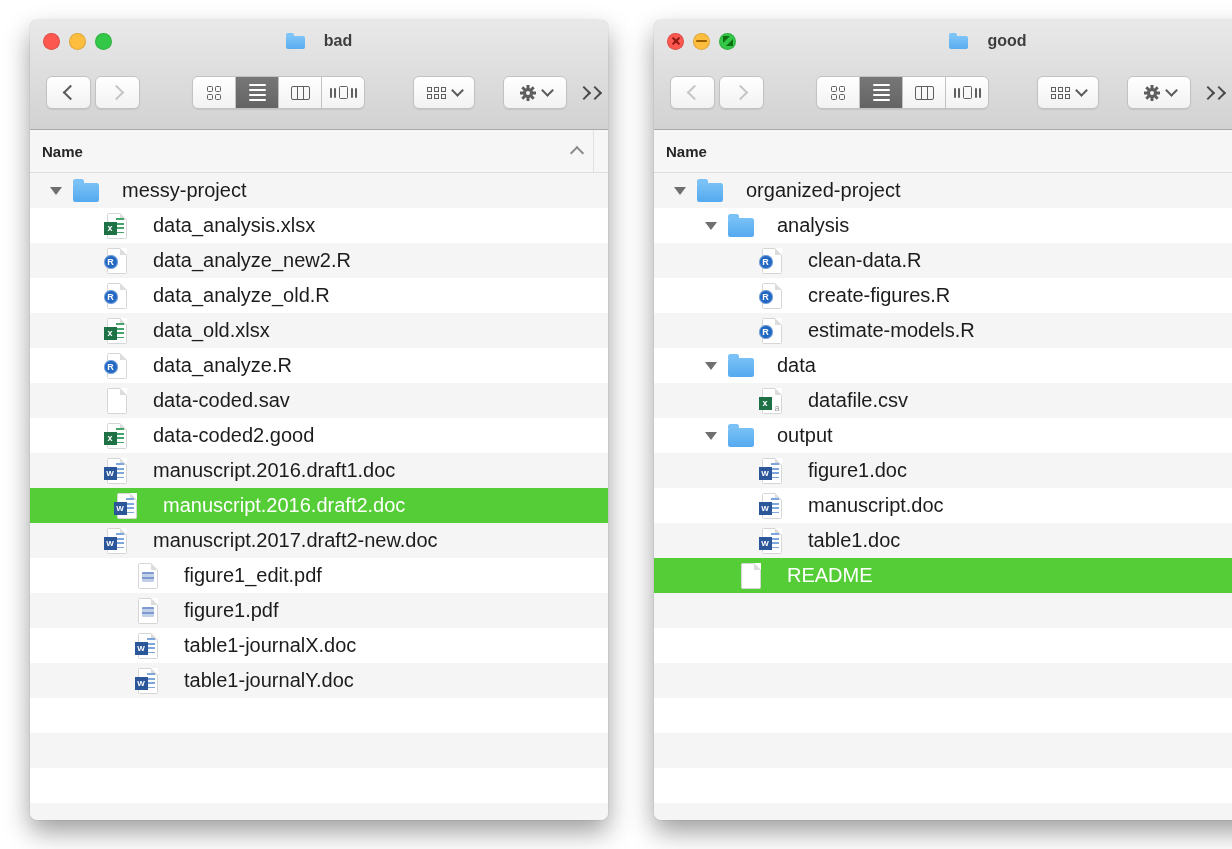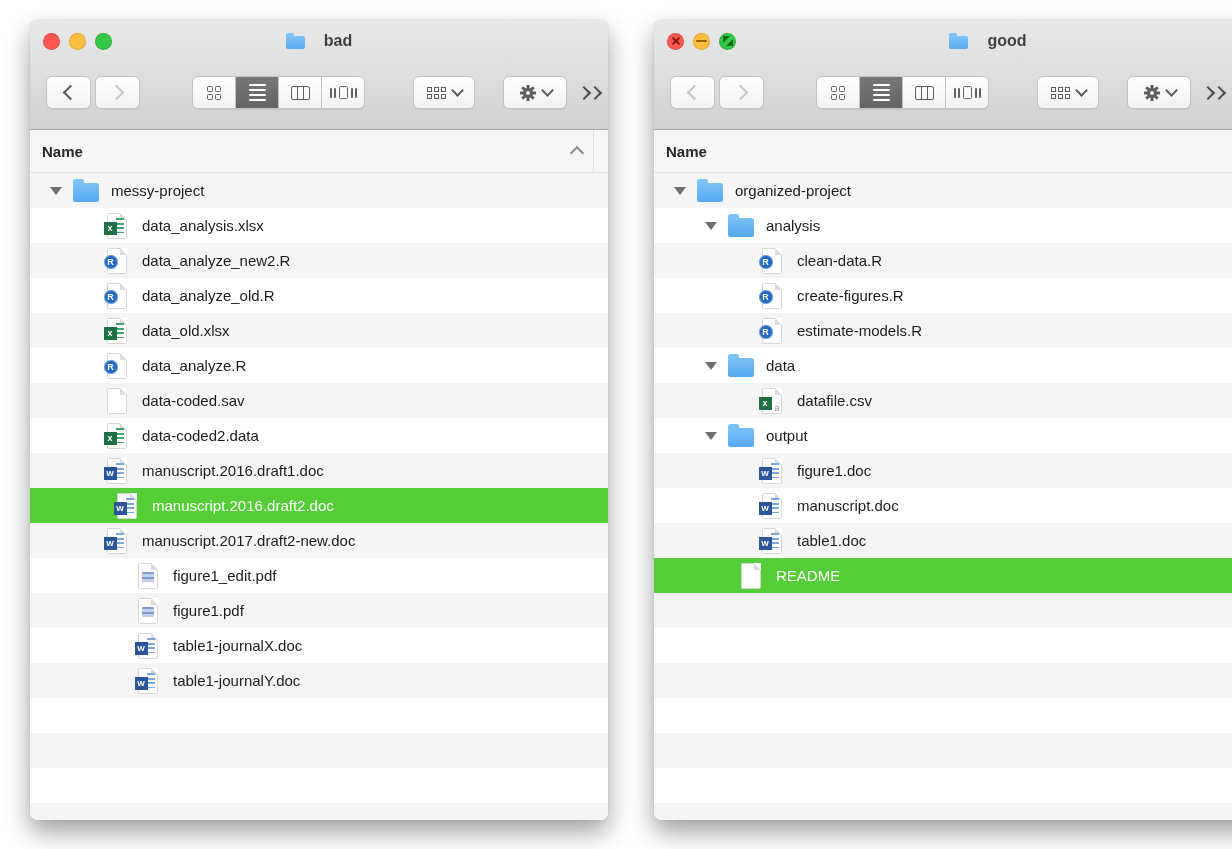--- a/index.html
+++ b/index.html
@@ -95,21 +95,21 @@
   .list{
     flex:1 1 auto;position:relative;
     background:repeating-linear-gradient(180deg,#f5f5f5 0 35px,#ffffff 35px 70px);
   }
   .row{height:35px;display:flex;align-items:center;padding-left:10px;box-sizing:border-box;}
   .row.selected{background:#55cd36;padding-left:20px;}
   .indent{display:block;height:1px;flex:0 0 auto;}
   .tri-slot{width:32px;flex:0 0 auto;display:flex;align-items:center;justify-content:center;}
   .tri{width:0;height:0;border-left:6px solid transparent;border-right:6px solid transparent;border-top:8px solid #6f6f6f;}
   .icon-slot{width:27px;flex:0 0 auto;display:flex;align-items:center;justify-content:center;}
-  .label{font-size:15px;color:#1c1c1c;margin-left:12px;white-space:nowrap;}
+  .label{font-size:20px;color:#1c1c1c;margin-left:23px;white-space:nowrap;}
   .row.selected .label{color:#ffffff;font-weight:400;}
 
   
   .folder{width:26px;height:19px;background:linear-gradient(#79c1f6,#54a9ef);border-radius:2.5px;position:relative;margin-top:3px;}
   .folder::before{content:'';position:absolute;top:-3.5px;left:0;width:11px;height:5px;background:#79c1f6;border-radius:2.5px 2.5px 0 0;}
   .page{width:20px;height:26px;background:#ffffff;border:1px solid #d6d6d6;border-radius:1.5px;position:relative;box-sizing:border-box;}
   .page::before{content:'';position:absolute;top:-1px;right:-1px;width:7px;height:7px;
     background:linear-gradient(to bottom left,#ffffff 0 49%,#dcdcdc 51% 100%);}
   .badge{position:absolute;display:flex;align-items:center;justify-content:center;
     font-weight:700;color:#fff;}
@@ -297,21 +297,21 @@
       </div>
       <div class="row">
         <span class="indent" style="width: 31px;"></span>
         <span class="tri-slot"></span>
         <span class="icon-slot">
           <span class="page">
             <span class="lines green"></span>
             <span class="badge xl"></span>
           </span>
         </span>
-        <span class="label">data-coded2.data</span>
+        <span class="label">data-coded2.good</span>
       </div>
       <div class="row">
         <span class="indent" style="width: 31px;"></span>
         <span class="tri-slot"></span>
         <span class="icon-slot">
           <span class="page">
             <span class="lines blue"></span>
             <span class="badge wd"></span>
           </span>
         </span>

